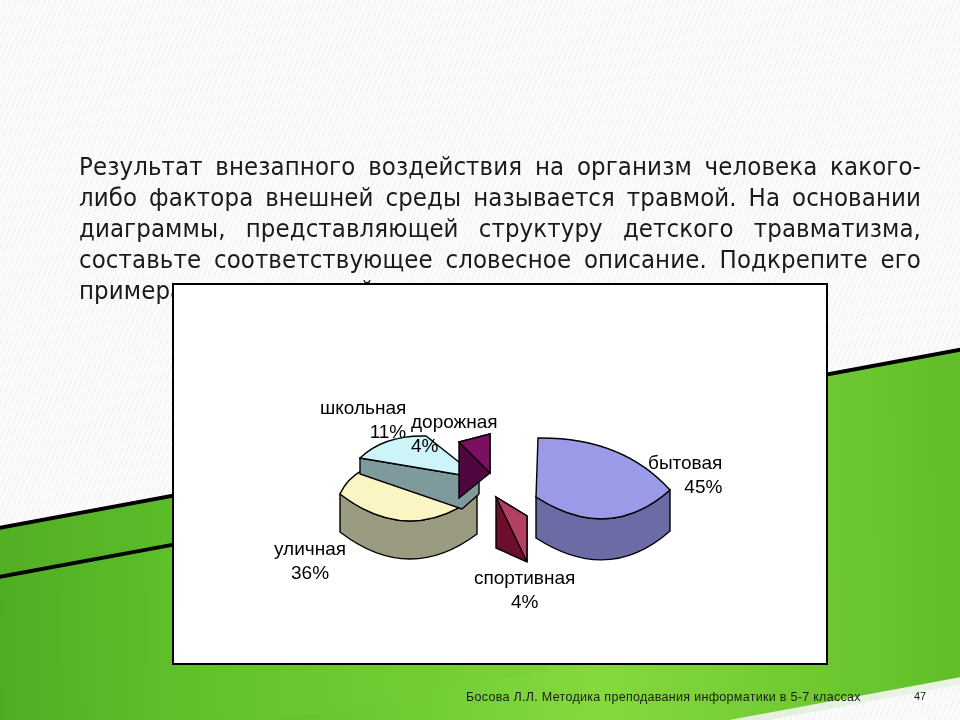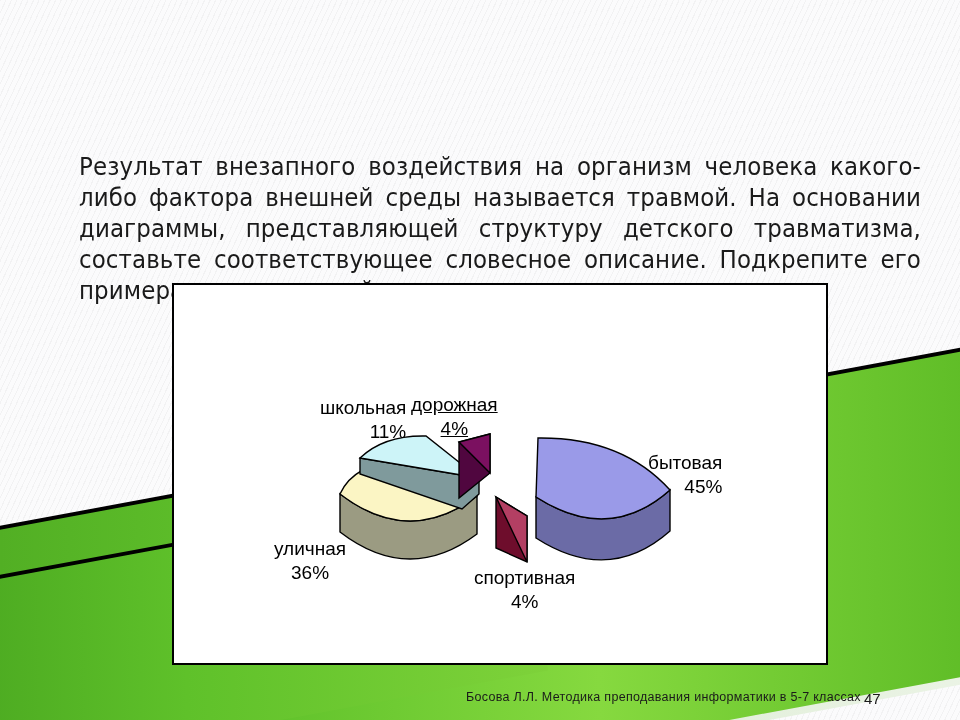--- a/index.html
+++ b/index.html
@@ -150,42 +150,42 @@
     font-family: "Liberation Sans", sans-serif;
     font-size: 19px;
     color: #000000;
     text-align: center;
     line-height: 24px;
     white-space: nowrap;
   }
   .pie-label .pct { display: block; }
 
   #label-school  { left: 146px; top: 111px; text-align: right; }
-  #label-road    { left: 237px; top: 108px; text-align: center; text-decoration: underline; }
+  #label-road    { left: 237px; top: 125px; text-align: left; }
   #label-home    { left: 474px; top: 166px; text-align: right; }
   #label-street  { left: 100px; top: 246px; text-align: center; margin-top: 6px; }
   #label-sport   { left: 300px; top: 281px; text-align: center; }
 
   
   #footer {
     position: absolute;
     left: 466px;
     top: 690px;
     font-family: "Liberation Sans", sans-serif;
     font-size: 12.5px;
     color: #1a1a1a;
     letter-spacing: 0.3px;
     white-space: nowrap;
   }
   #page-number {
     position: absolute;
-    left: 864px;
+    left: 914px;
     top: 690px;
     font-family: "Liberation Sans", sans-serif;
-    font-size: 15px;
+    font-size: 11px;
     color: #1a1a1a;
     text-align: right;
   }
 </style>
 </head>
 <body>
 
 <div id="slide">
 
   <div class="deco" id="deco-pale-green"></div>

